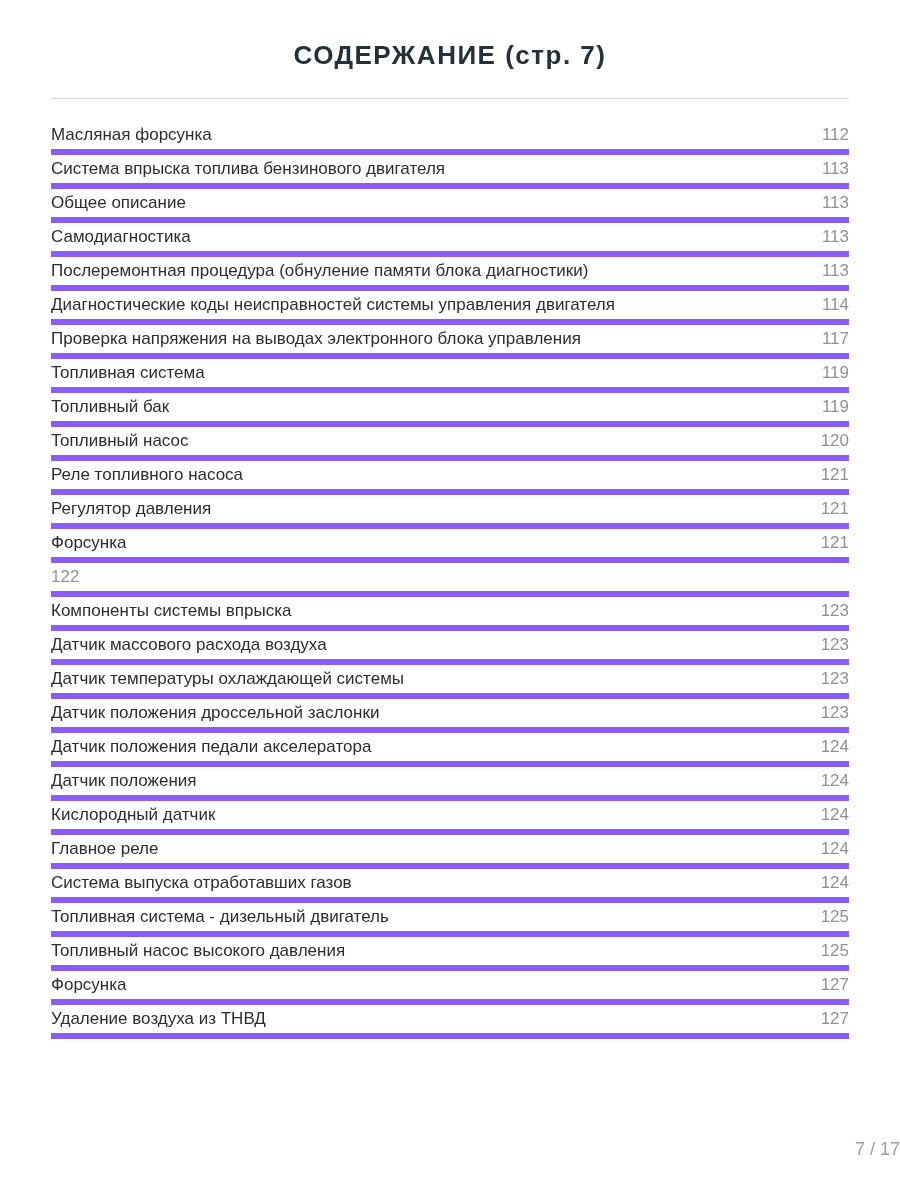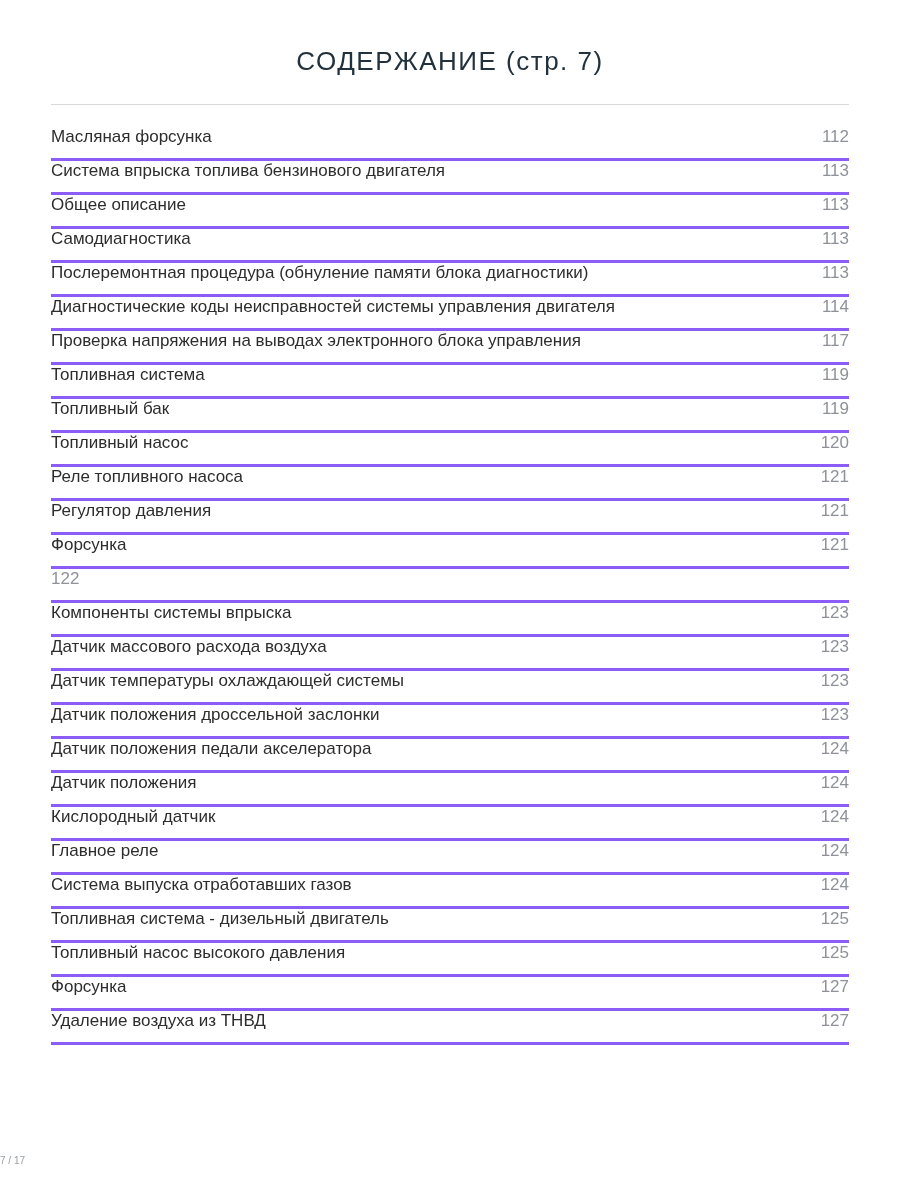--- a/index.html
+++ b/index.html
@@ -14,57 +14,56 @@
   }
   .page {
     padding: 0 51px;
     height: 100%;
     position: relative;
   }
   .title {
     padding-top: 40px;
     text-align: center;
     font-size: 26px;
-    font-weight: normal;
+    font-weight: bold;
     letter-spacing: 1.5px;
     color: #22313b;
-    margin-top: 6px;
   }
   .title-divider {
     margin-top: 27px;
     border-bottom: 1px solid #d9d9d9;
   }
   .toc {
     margin-top: 22px;
   }
   .toc-row {
     display: flex;
     justify-content: space-between;
-    align-items: flex-start;
+    align-items: center;
     height: 34px;
-    border-bottom: 3px solid #8b5cf6;
+    border-bottom: 6px solid #8b5cf6;
     cursor: pointer;
   }
   .toc-label {
     font-size: 17px;
     color: #2d2d2d;
     white-space: nowrap;
   }
   .toc-page {
     font-size: 17px;
     color: #8e9298;
     white-space: nowrap;
   }
   .footer {
     position: absolute;
     bottom: 40px;
     left: 0;
     width: 100%;
-    text-align: left;
-    font-size: 10px;
+    text-align: right;
+    font-size: 18px;
     color: #9aa0a6;
   }
 </style>
 </head>
 <body>
 
 <div class="page">
 
   <div class="title">СОДЕРЖАНИЕ (стр. 7)</div>
 

